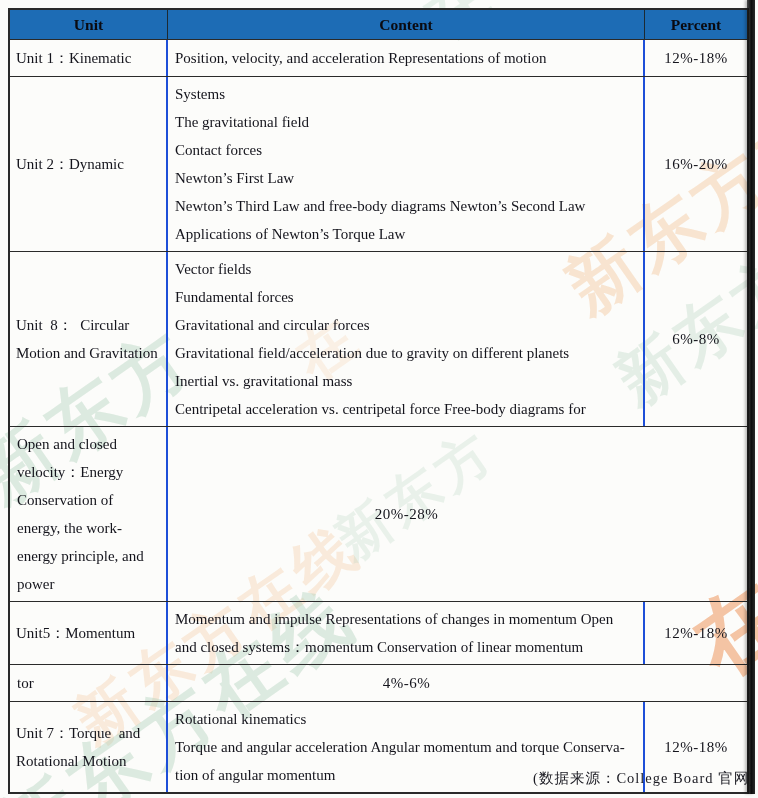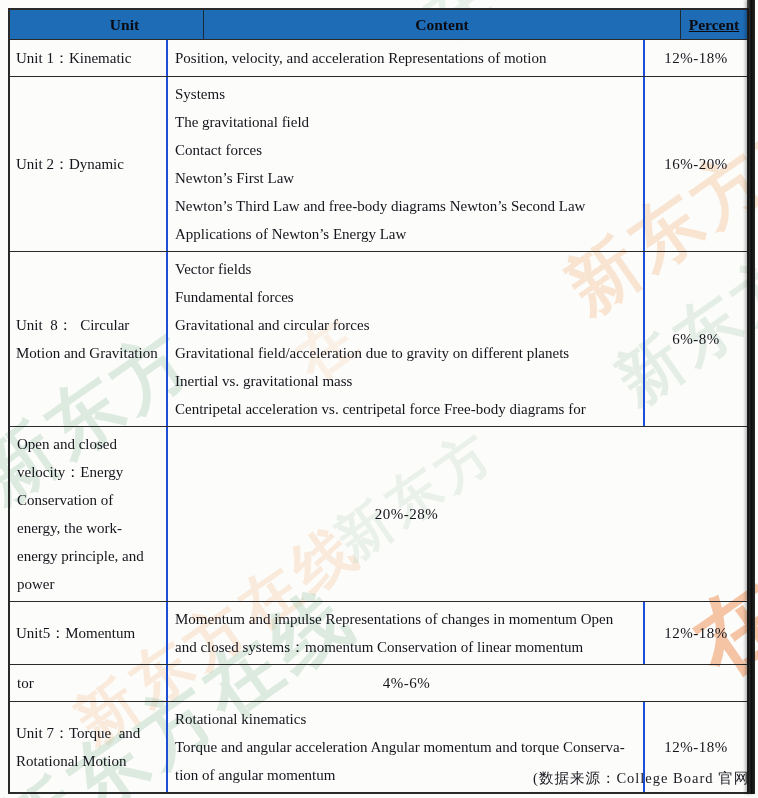--- a/index.html
+++ b/index.html
@@ -37,28 +37,28 @@
   
   .doc-table{
     position:absolute;left:8px;top:8px;width:737px;z-index:1;
     border:2px solid #2a2a2a;background:transparent;
     font-size:15px;color:#14141c;
   }
   .trow,.thead-row{
     display:grid;grid-template-columns:158px 477px 1fr;
   }
   .thead-row{
-    height:29px;background:var(--header-bg,#1d6cb5);padding-left:36px;
+    height:29px;background:var(--header-bg,#1d6cb5);
   }
   .thead-cell{
     display:flex;align-items:center;justify-content:center;
     font-weight:bold;font-size:15.5px;color:#0a0a10;
     border-right:1px solid #1c2a33;
   }
-  .thead-cell:last-child{border-right:none;text-decoration:underline;}
+  .thead-cell:last-child{border-right:none;}
   .trow{border-top:1px solid #2a2a2a;}
   .tcell{border-right:2px solid #1d4ed8;min-height:30px;}
   .tcell:last-child{border-right:none;}
   .unit-cell{
     display:flex;align-items:center;
     padding:3px 4px 3px 6px;
     white-space:pre-wrap;line-height:28px;
   }
   .content-cell{
     display:flex;flex-direction:column;justify-content:center;
@@ -117,21 +117,21 @@
     </div>
 
     <div class="trow">
       <div class="tcell unit-cell">Unit 2：Dynamic</div>
       <div class="tcell content-cell">
             <div class="content-line">Systems</div>
             <div class="content-line">The gravitational field</div>
             <div class="content-line">Contact forces</div>
             <div class="content-line">Newton’s First Law</div>
             <div class="content-line">Newton’s Third Law and free-body diagrams Newton’s Second Law</div>
-            <div class="content-line">Applications of Newton’s Energy Law</div>
+            <div class="content-line">Applications of Newton’s Torque Law</div>
           </div>
       <div class="tcell percent-cell">16%-20%</div>
     </div>
 
     <div class="trow">
       <div class="tcell unit-cell">Unit  8：  Circular
 Motion and Gravitation</div>
       <div class="tcell content-cell">
             <div class="content-line">Vector fields</div>
             <div class="content-line">Fundamental forces</div>

